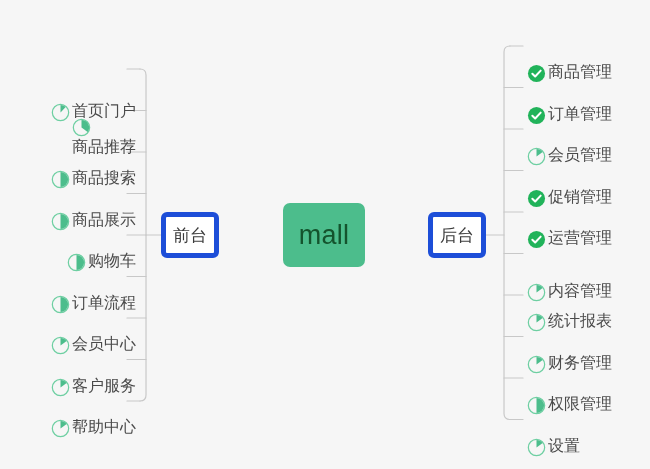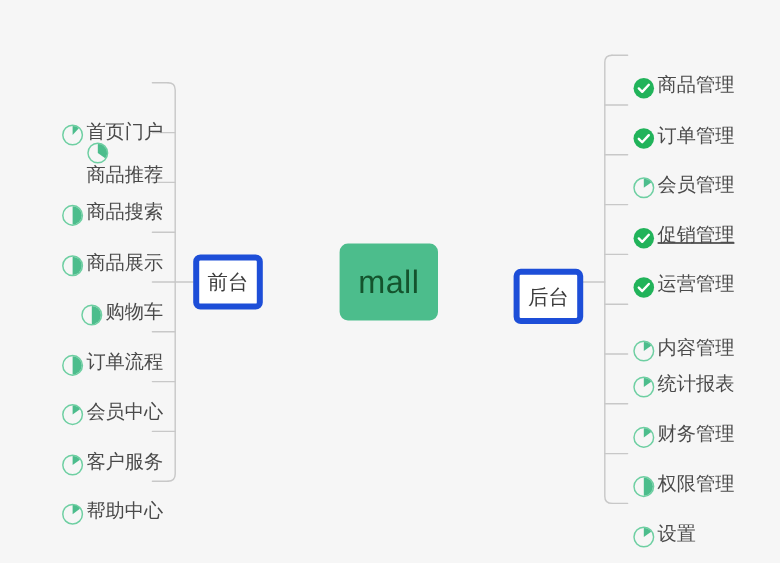--- a/index.html
+++ b/index.html
@@ -55,21 +55,21 @@
     border: 5px solid #1d4ed8;
     border-radius: 6px;
     display: flex;
     align-items: center;
     justify-content: center;
     color: #3b3b3b;
     font-size: 17px;
     box-sizing: border-box;
   }
   .branch-node.left  { left: 161px; }
-  .branch-node.right { left: 428px; margin-top: 12px; }
+  .branch-node.right { left: 428px; }
 
   
   .leaf {
     position: absolute;
     height: 26px;
     display: flex;
     align-items: flex-start;
     gap: 2px;
     white-space: nowrap;
     margin-top: 31px;
@@ -217,21 +217,21 @@
         </svg>
         <span class="leaf-label">订单管理</span>
       </div>
       <div class="leaf right" style="top: 116px;">
         <svg class="leaf-icon" viewBox="0 0 20 20">
           <circle cx="10" cy="10" r="8.6" fill="none" stroke="#6ecfa2" stroke-width="1.3"></circle>
           <path d="M10 10 L10 2 A 8 8 0 0 1 16.472 5.298 Z" fill="#4cbd8c"></path>
         </svg>
         <span class="leaf-label">会员管理</span>
       </div>
-      <div class="leaf right" style="top: 157.5px; text-decoration: underline;">
+      <div class="leaf right" style="top: 157.5px;">
         <svg class="leaf-icon" viewBox="0 0 20 20">
           <circle cx="10" cy="10" r="9" fill="#21b35a"></circle>
           <path d="M5.6 10.2 L8.6 13.2 L14.4 7.0" fill="none" stroke="#ffffff" stroke-width="2.1" stroke-linecap="round" stroke-linejoin="round"></path>
         </svg>
         <span class="leaf-label">促销管理</span>
       </div>
       <div class="leaf right" style="top: 199px;">
         <svg class="leaf-icon" viewBox="0 0 20 20">
           <circle cx="10" cy="10" r="9" fill="#21b35a"></circle>
           <path d="M5.6 10.2 L8.6 13.2 L14.4 7.0" fill="none" stroke="#ffffff" stroke-width="2.1" stroke-linecap="round" stroke-linejoin="round"></path>

